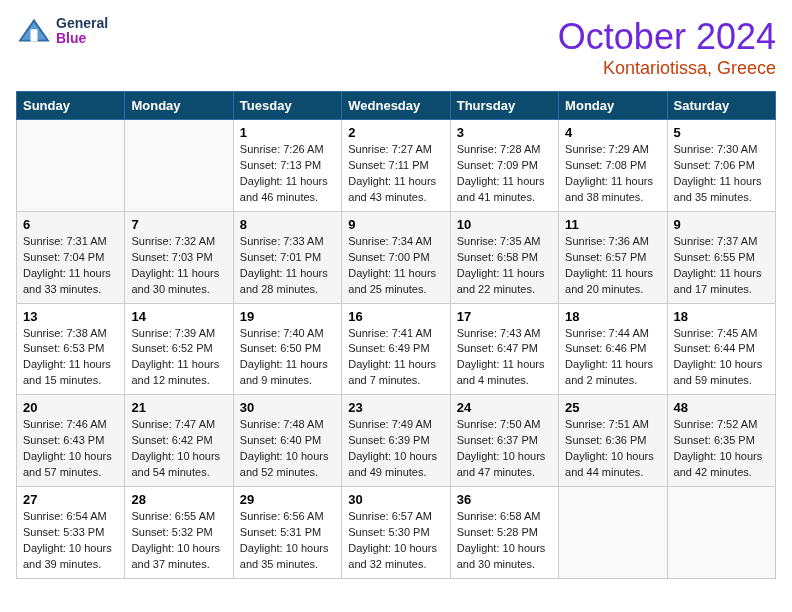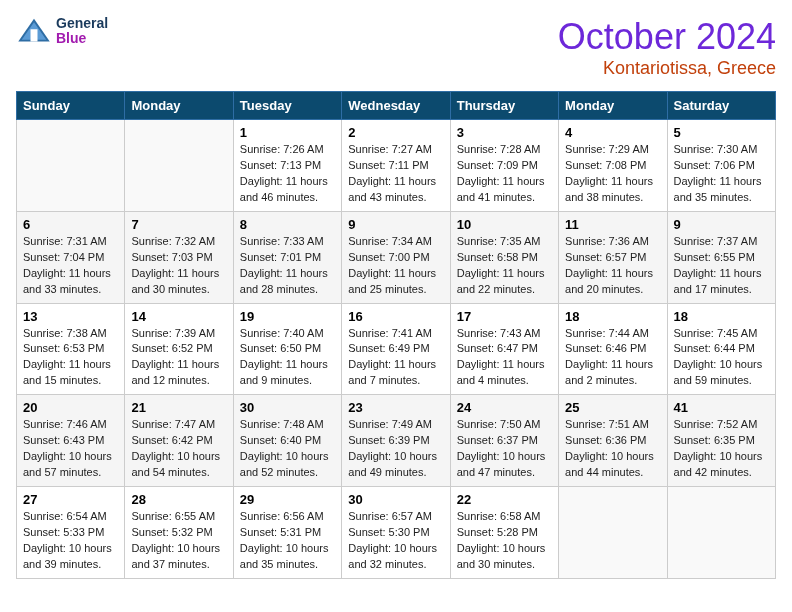--- a/index.html
+++ b/index.html
@@ -226,21 +226,21 @@
         </td>
         <td>
           <span class="day-num">24</span>
           <div class="day-info">Sunrise: 7:50 AM<br>Sunset: 6:37 PM<br>Daylight: 10 hours and 47 minutes.</div>
         </td>
         <td>
           <span class="day-num">25</span>
           <div class="day-info">Sunrise: 7:51 AM<br>Sunset: 6:36 PM<br>Daylight: 10 hours and 44 minutes.</div>
         </td>
         <td>
-          <span class="day-num">41</span>
+          <span class="day-num">48</span>
           <div class="day-info">Sunrise: 7:52 AM<br>Sunset: 6:35 PM<br>Daylight: 10 hours and 42 minutes.</div>
         </td>
       </tr>
       <tr>
         <td>
           <span class="day-num">27</span>
           <div class="day-info">Sunrise: 6:54 AM<br>Sunset: 5:33 PM<br>Daylight: 10 hours and 39 minutes.</div>
         </td>
         <td>
           <span class="day-num">28</span>
@@ -248,20 +248,20 @@
         </td>
         <td>
           <span class="day-num">29</span>
           <div class="day-info">Sunrise: 6:56 AM<br>Sunset: 5:31 PM<br>Daylight: 10 hours and 35 minutes.</div>
         </td>
         <td>
           <span class="day-num">30</span>
           <div class="day-info">Sunrise: 6:57 AM<br>Sunset: 5:30 PM<br>Daylight: 10 hours and 32 minutes.</div>
         </td>
         <td>
-          <span class="day-num">22</span>
+          <span class="day-num">36</span>
           <div class="day-info">Sunrise: 6:58 AM<br>Sunset: 5:28 PM<br>Daylight: 10 hours and 30 minutes.</div>
         </td>
         <td class="empty-cell"></td>
         <td class="empty-cell"></td>
       </tr>
     </tbody>
 </table>
 
 </body></html>

